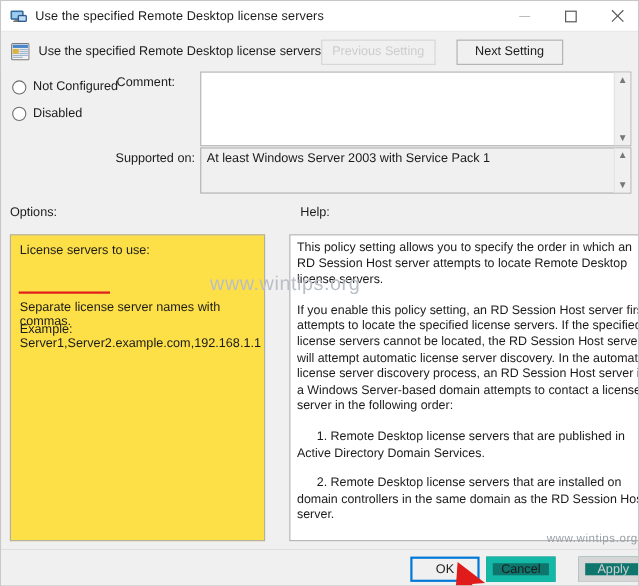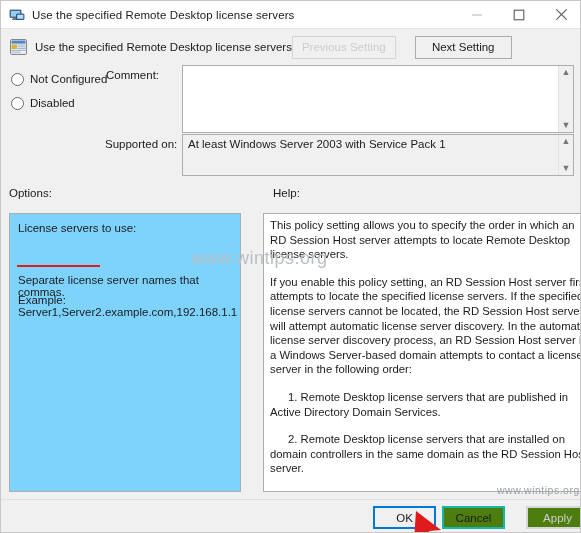--- a/index.html
+++ b/index.html
@@ -168,21 +168,21 @@
   }
   #help-label {
     position: absolute; left: 262px; top: 186px;
     font-size: 11.5px; color: #1b1b1b; margin-left: 10px;
   }
 
   
   #options-panel {
     position: absolute; left: 8px; top: 212px;
     width: 232px; height: 279px;
-    background: #7dd3fc;
+    background: #fde047;
     border: 1px solid #aeaeae;
     padding-left: 33px;
   }
   #lic-label {
     position: absolute; left: 8px; top: 8px;
     font-size: 11.5px; color: #1b1b1b;
   }
   #lic-input {
     position: absolute; left: 7px; top: 27px;
     width: 186px; height: 21px;
@@ -252,22 +252,22 @@
     position: absolute; left: 0; top: 498px;
     width: 581px; height: 35px;
     background: #f0f0f0;
     border-top: 1px solid #dfdfdf;
   }
   .dlgbtn {
     position: absolute; top: 6px;
     height: 23px; width: 63px;
     font-family: "Liberation Sans", sans-serif;
     font-size: 11.5px;
-    background: #4d7c0f;
-    border: 2px solid #14b8a6;
+    background: #0f766e;
+    border: 6px solid #14b8a6;
     color: #1b1b1b;
     display: flex; align-items: center; justify-content: center;
   }
   #ok-button {
     left: 372px;
     border: 2px solid #0078d7;
     background: #f0f0f0;
   }
   #cancel-button { left: 441px; }
   #apply-button {
@@ -386,21 +386,21 @@
       <span class="arr">▼</span>
     </div>
   </div>
 
   <div id="options-label">Options:</div>
   <div id="help-label">Help:</div>
 
   <div id="options-panel">
     <div id="lic-label">License servers to use:</div>
     <div id="lic-underline"></div>
-    <div id="lic-hint1">Separate license server names that commas.</div>
+    <div id="lic-hint1">Separate license server names with commas.</div>
     <div id="lic-hint2">Example: Server1,Server2.example.com,192.168.1.1</div>
   </div>
 
   <div id="help-panel">
     <div id="help-text">
       <p>This policy setting allows you to specify the order in which an RD Session Host server attempts to locate Remote Desktop license servers.</p>
       <p>If you enable this policy setting, an RD Session Host server first attempts to locate the specified license servers. If the specified license servers cannot be located, the RD Session Host server will attempt automatic license server discovery. In the automatic license server discovery process, an RD Session Host server in a Windows Server-based domain attempts to contact a license server in the following order:</p>
       <p class="numbered">1. Remote Desktop license servers that are published in Active Directory Domain Services.</p>
       <p class="numbered">2. Remote Desktop license servers that are installed on domain controllers in the same domain as the RD Session Host server.</p>
 

